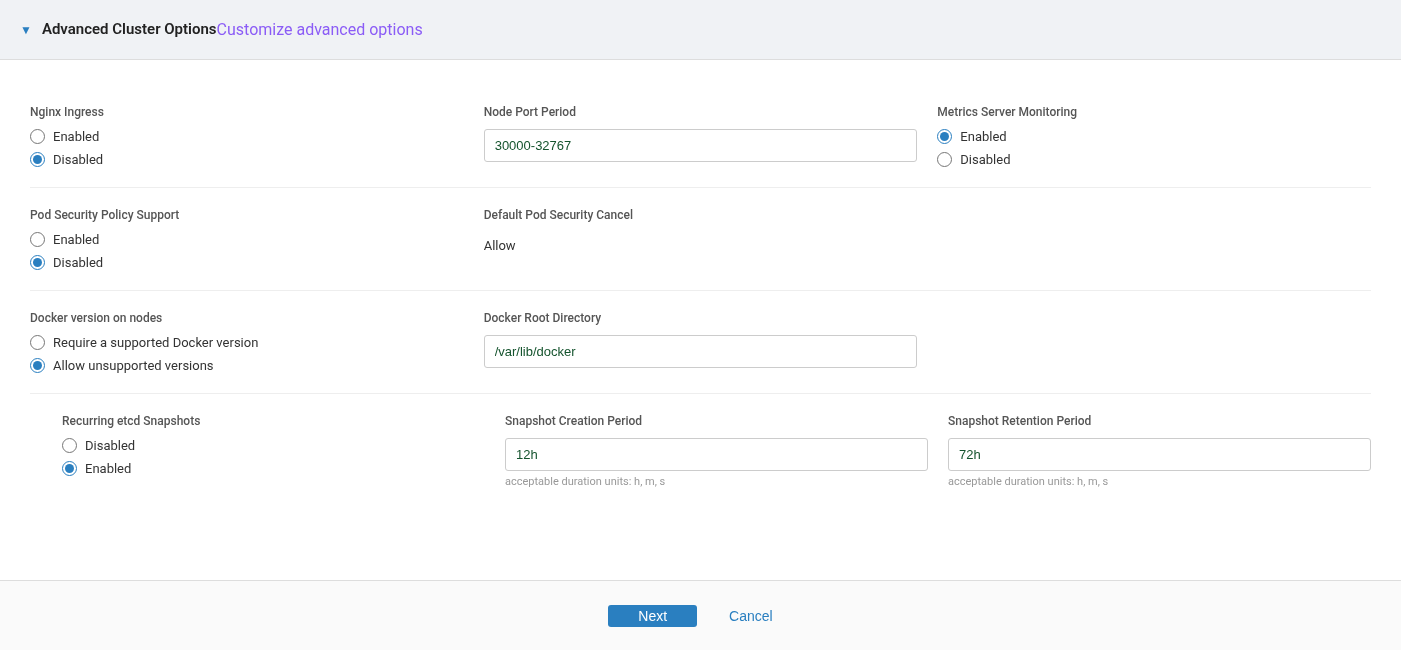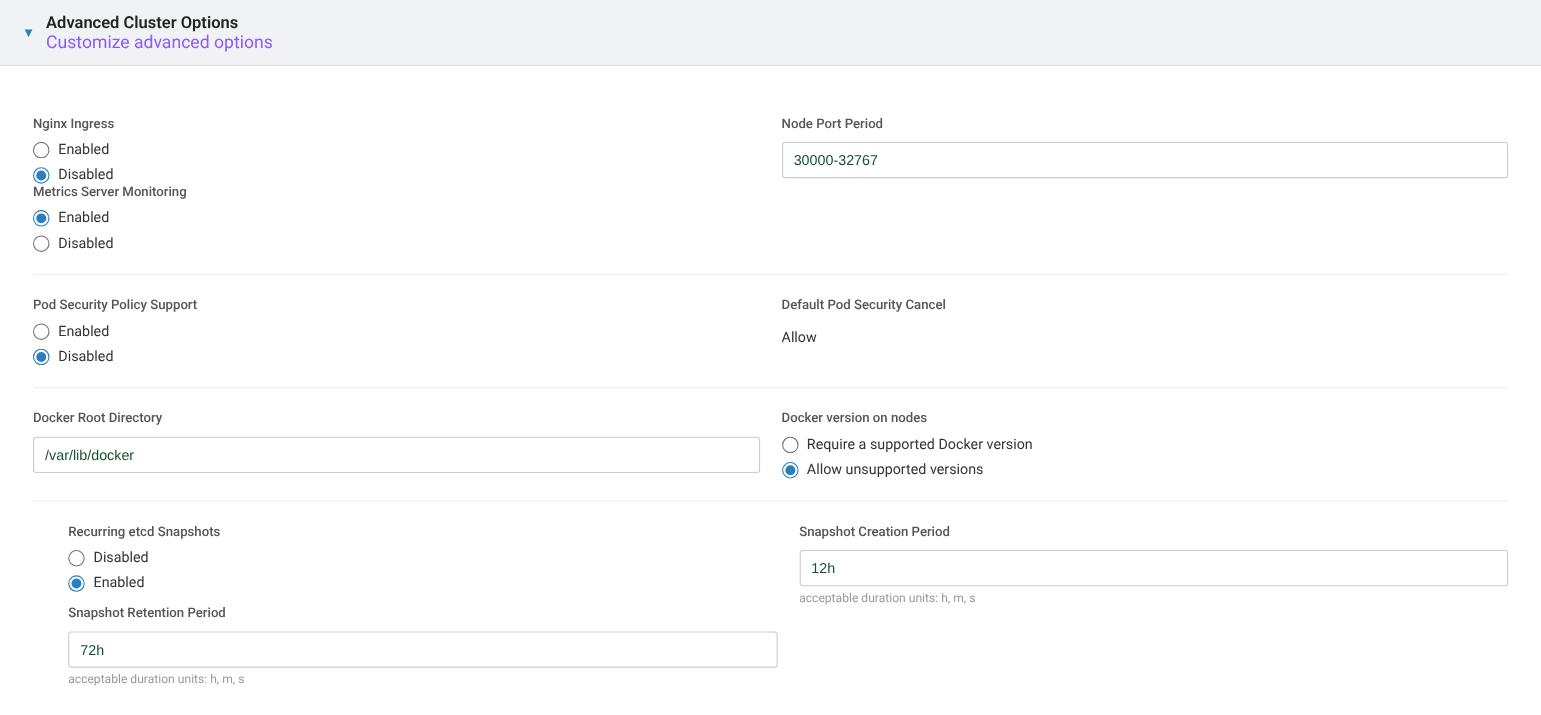--- a/index.html
+++ b/index.html
@@ -36,21 +36,21 @@
       min-height: 60px;
     }
 
     .chevron-icon {
       color: #2a7fc0;
       font-size: 12px;
     }
 
     .section-header-text {
       display: flex;
-      flex-direction: column;
+      flex-direction: row;
     }
 
     .section-title {
       font-size: 15px;
       font-weight: 600;
       color: #222;
     }
 
     .section-subtitle {
       font-size: 16px;
@@ -156,21 +156,21 @@
       border: none;
       padding: 10px 20px;
       font-size: 14px;
       cursor: pointer;
       text-decoration: none;
     }
 
     
     .options-row {
       display: grid;
-      grid-template-columns: 1fr 1fr;
+      grid-template-columns: 1fr 1fr 1fr;
       gap: 0 20px;
       padding: 20px 0;
       border-bottom: 1px solid #eee;
     }
 
     .options-row:last-child {
       border-bottom: none;
       margin-left: 32px;
     }
   </style>
@@ -247,36 +247,36 @@
         <div class="static-value">Allow</div>
       </div>
 
       <div class="option-group"></div>
 
     </div>
 
     <div class="options-row">
 
       <div class="option-group">
+        <div class="option-label">Docker version on nodes</div>
+        <div class="radio-group">
+          <label class="radio-item">
+            <input type="radio" name="docker_version" style="">
+            <span class="radio-label">Require a supported Docker version</span>
+          </label>
+          <label class="radio-item">
+            <input type="radio" name="docker_version" checked="" style="">
+            <span class="radio-label">Allow unsupported versions</span>
+          </label>
+        </div>
+      </div>
+
+      <div class="option-group">
         <div class="option-label">Docker Root Directory</div>
         <input type="text" class="text-input" value="/var/lib/docker" style="">
-      </div>
-
-      <div class="option-group">
-        <div class="option-label">Docker version on nodes</div>
-        <div class="radio-group">
-          <label class="radio-item">
-            <input type="radio" name="docker_version" style="">
-            <span class="radio-label">Require a supported Docker version</span>
-          </label>
-          <label class="radio-item">
-            <input type="radio" name="docker_version" checked="" style="">
-            <span class="radio-label">Allow unsupported versions</span>
-          </label>
-        </div>
       </div>
 
       <div class="option-group"></div>
 
     </div>
 
     <div class="options-row">
 
       <div class="option-group">
         <div class="option-label">Recurring etcd Snapshots</div>

